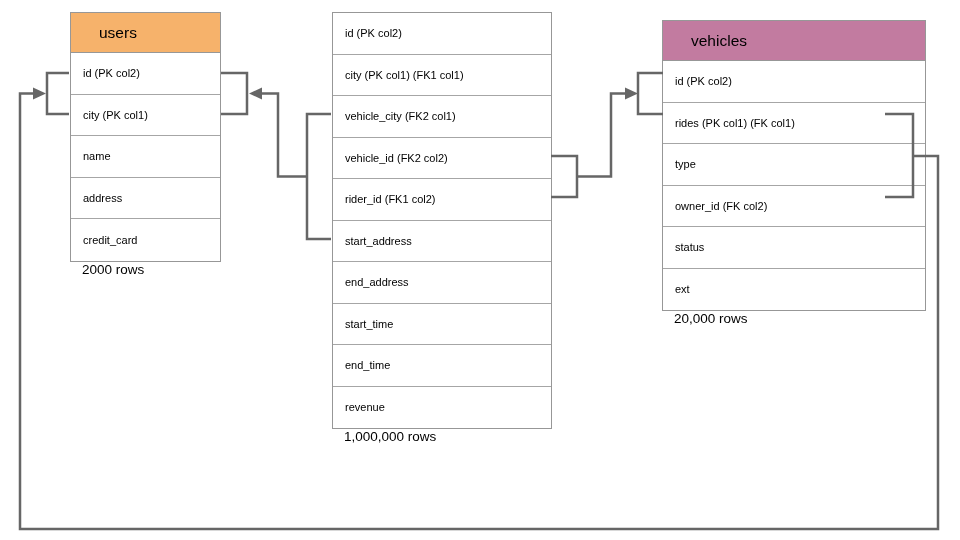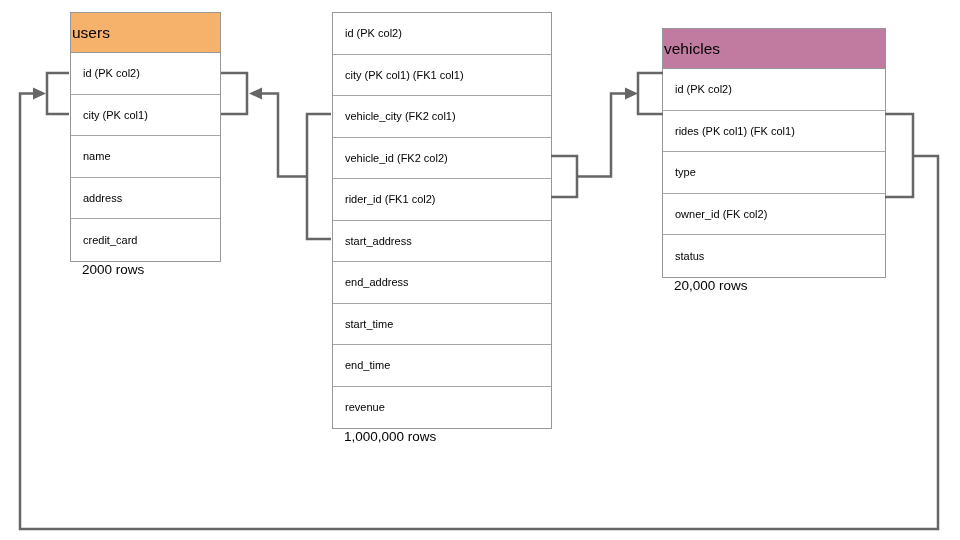--- a/index.html
+++ b/index.html
@@ -30,21 +30,21 @@
     border: 1px solid #979797;
     background: #ffffff;
     box-sizing: border-box;
   }
   .hdr {
     height: 40px;
     box-sizing: border-box;
     border-bottom: 1px solid #979797;
     display: flex;
     align-items: center;
-    padding-left: 1px;
+    padding-left: 28px;
     font-size: 15.5px;
     color: #000;
   }
   .row {
     height: 41.5px;
     box-sizing: border-box;
     border-bottom: 1px solid #a6a6a6;
     display: flex;
     align-items: center;
     padding-left: 12px;
@@ -109,25 +109,26 @@
       <div class="row">rider_id (FK1 col2)</div>
       <div class="row">start_address</div>
       <div class="row">end_address</div>
       <div class="row">start_time</div>
       <div class="row">end_time</div>
       <div class="row">revenue</div>
     </div>
     <div class="caption">1,000,000 rows</div>
   </div>
 
-  <div class="table-wrap" style="left:662px; top:28px; width:224px;">
+  <div class="table-wrap" style="left:662px; top:20px; width:264px;">
     <div class="tbl">
       <div class="hdr" style="background: rgb(194, 123, 160);">vehicles</div>
       <div class="row">id (PK col2)</div>
       <div class="row">rides (PK col1) (FK col1)</div>
       <div class="row">type</div>
       <div class="row">owner_id (FK col2)</div>
       <div class="row">status</div>
+      <div class="row">ext</div>
     </div>
     <div class="caption">20,000 rows</div>
   </div>
 
 </div>
 
 </body></html>

